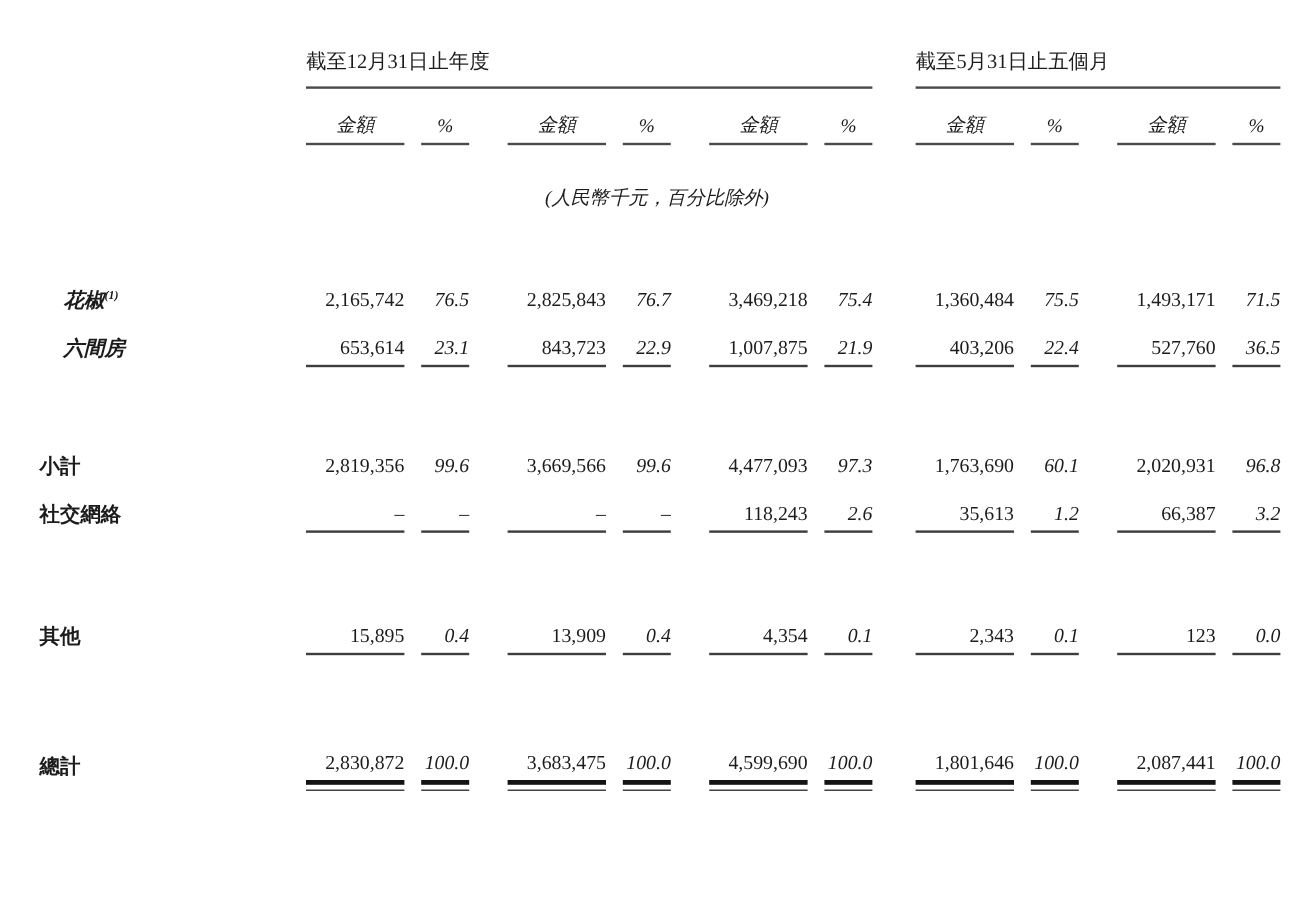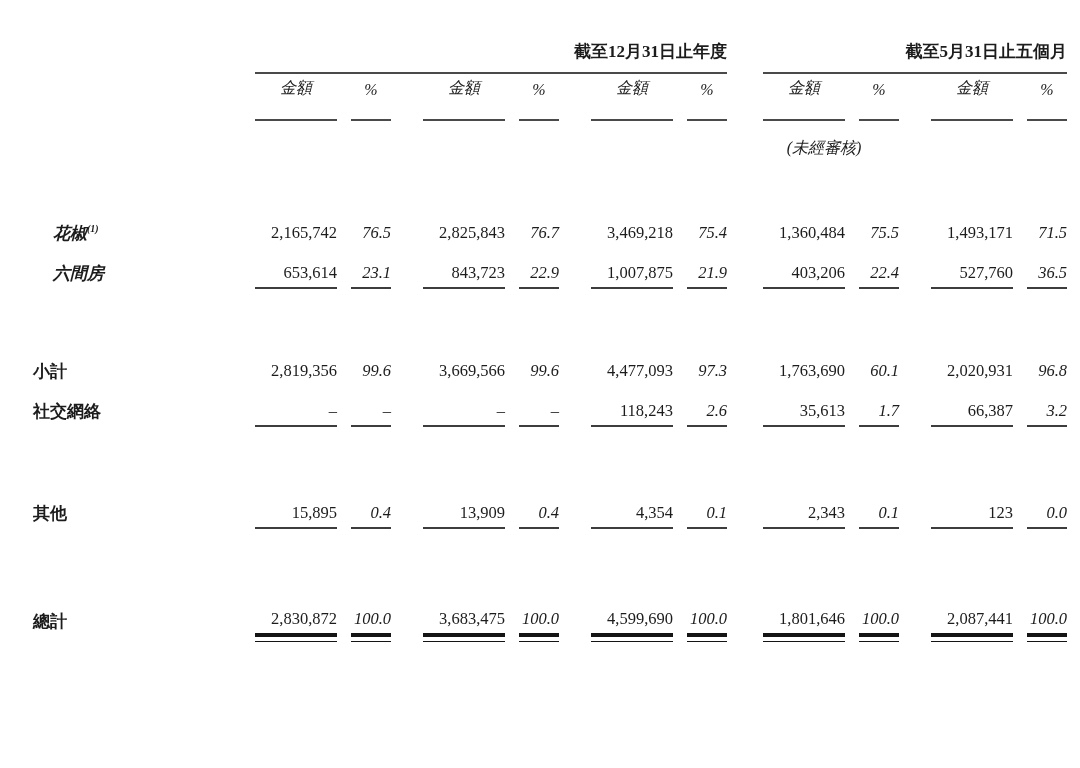--- a/index.html
+++ b/index.html
@@ -27,40 +27,40 @@
   col.c-gap   { width: 18px; }
   col.c-biggap{ width: 22px; }
   col.c-tail  { width: 12px; }
 
   
   .cw { margin-left: 14px; border-bottom: 2px solid transparent; }
 
   
   tr.group-hdr { height: 44px; }
   tr.group-hdr .cw {
-    text-align: right;
-    font-weight: bold;
+    text-align: left;
+    font-weight: normal;
     font-size: 17px;
     padding-bottom: 9px;
     border-bottom-color: #4a4a4a;
   }
   tr.years { height: 49px; }
   tr.years .cw {
     text-align: center;
     font-weight: bold;
     font-size: 17px;
     padding-bottom: 8px;
     border-bottom-color: #4a4a4a;
   }
   tr.subhdr { height: 47px; }
   tr.subhdr .cw {
     text-align: center;
     font-style: italic;
     font-size: 16px;
-    padding-bottom: 20px;
+    padding-bottom: 4px;
     border-bottom-color: #4a4a4a;
   }
   tr.note-unaudited { height: 38px; }
   tr.note-unaudited .note { text-align: center; font-style: italic; font-size: 16px; }
   tr.note-units { height: 55px; }
   tr.note-units .note { text-align: center; font-style: italic; font-size: 16px; }
 
   
   tr.datarow { height: 40px; }
   tr.sectionrow { height: 40px; }
@@ -177,27 +177,24 @@
       <td></td>
       <th>
             <div class="cw">金額</div>
           </th>
       <th>
             <div class="cw">%</div>
           </th>
       <td></td>
     </tr>
 
-    <tr class="note-unaudited">
-      <td colspan="9"></td>
-      <td></td>
-      <td colspan="2" class="note">(未經審核)</td>
-      <td colspan="4"></td>
-    </tr>
-
+
+    <tr class="note-units">
+      <td colspan="16" class="note">(人民幣千元，百分比除外)</td>
+    </tr>
 
     <tr class="sp1">
           <td colspan="16"></td>
         </tr>
 
 
     <tr class="datarow">
       <td class="lbl indent"><span>花椒</span><sup>(1)</sup></td>
       <td class="v">
             <div class="cw">2,165,742</div>
@@ -338,21 +335,21 @@
             <div class="cw">118,243</div>
           </td>
       <td class="p">
             <div class="cw">2.6</div>
           </td>
       <td></td>
       <td class="v">
             <div class="cw">35,613</div>
           </td>
       <td class="p">
-            <div class="cw">1.7</div>
+            <div class="cw">1.2</div>
           </td>
       <td></td>
       <td class="v">
             <div class="cw">66,387</div>
           </td>
       <td class="p">
             <div class="cw">3.2</div>
           </td>
       <td></td>
     </tr>

